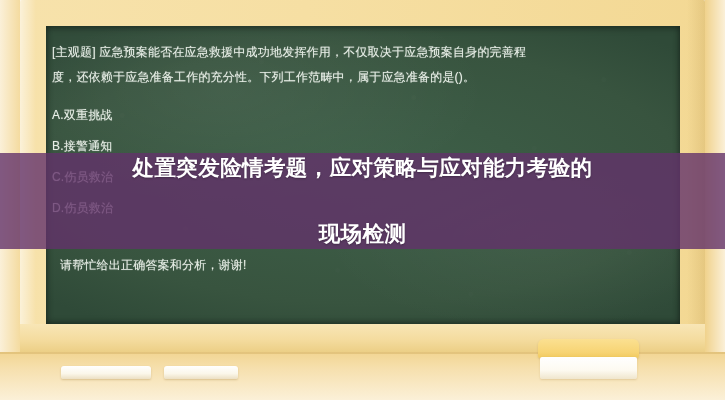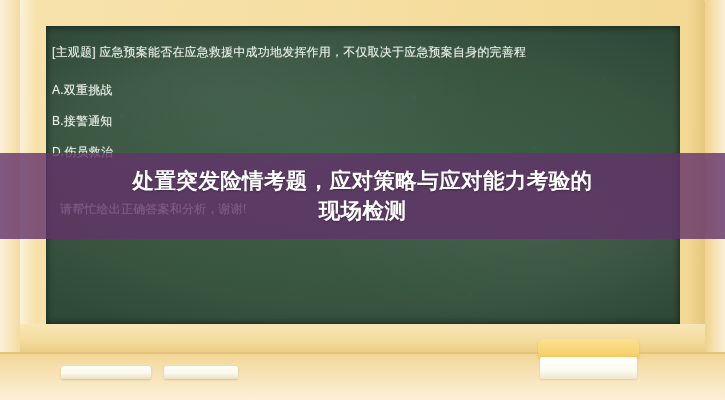--- a/index.html
+++ b/index.html
@@ -111,26 +111,26 @@
     margin: 29px 0 0 8px;
     white-space: nowrap;
   }
 
   
   .title-band {
     position: absolute;
     left: 0;
     top: 153px;
     width: 725px;
-    height: 86px;
+    height: 96px;
     background: rgba(99, 50, 106, .80);
     display: flex;
     flex-direction: column;
     align-items: center;
-    justify-content: center;
+    justify-content: space-between;
   }
   .title-band .tline {
     color: #ffffff;
     font-weight: bold;
     font-size: 21.5px;
     line-height: 30px;
     letter-spacing: .4px;
     text-align: center;
     white-space: nowrap;
     text-shadow: 0 1px 2px rgba(0,0,0,.28);
@@ -231,25 +231,27 @@
   <div class="board-frame-inner-shadow"></div>
 
   <div class="board">
     <div class="board-noise"></div>
   </div>
 
   <div class="chalk-text">
 
     <div class="q-para">
       <p class="q-line">[主观题] 应急预案能否在应急救援中成功地发挥作用，不仅取决于应急预案自身的完善程</p>
+      <p class="q-line">度，还依赖于应急准备工作的充分性。下列工作范畴中，属于应急准备的是()。</p>
     </div>
 
     <div class="opts">
       <p class="opt">A.双重挑战</p>
       <p class="opt">B.接警通知</p>
+      <p class="opt">C.伤员救治</p>
       <p class="opt">D.伤员救治</p>
     </div>
 
     <p class="closing">请帮忙给出正确答案和分析，谢谢!</p>
   </div>
 
   <div class="title-band">
     <div class="tline">处置突发险情考题，应对策略与应对能力考验的</div>
     <div class="tline">现场检测</div>
   </div>

